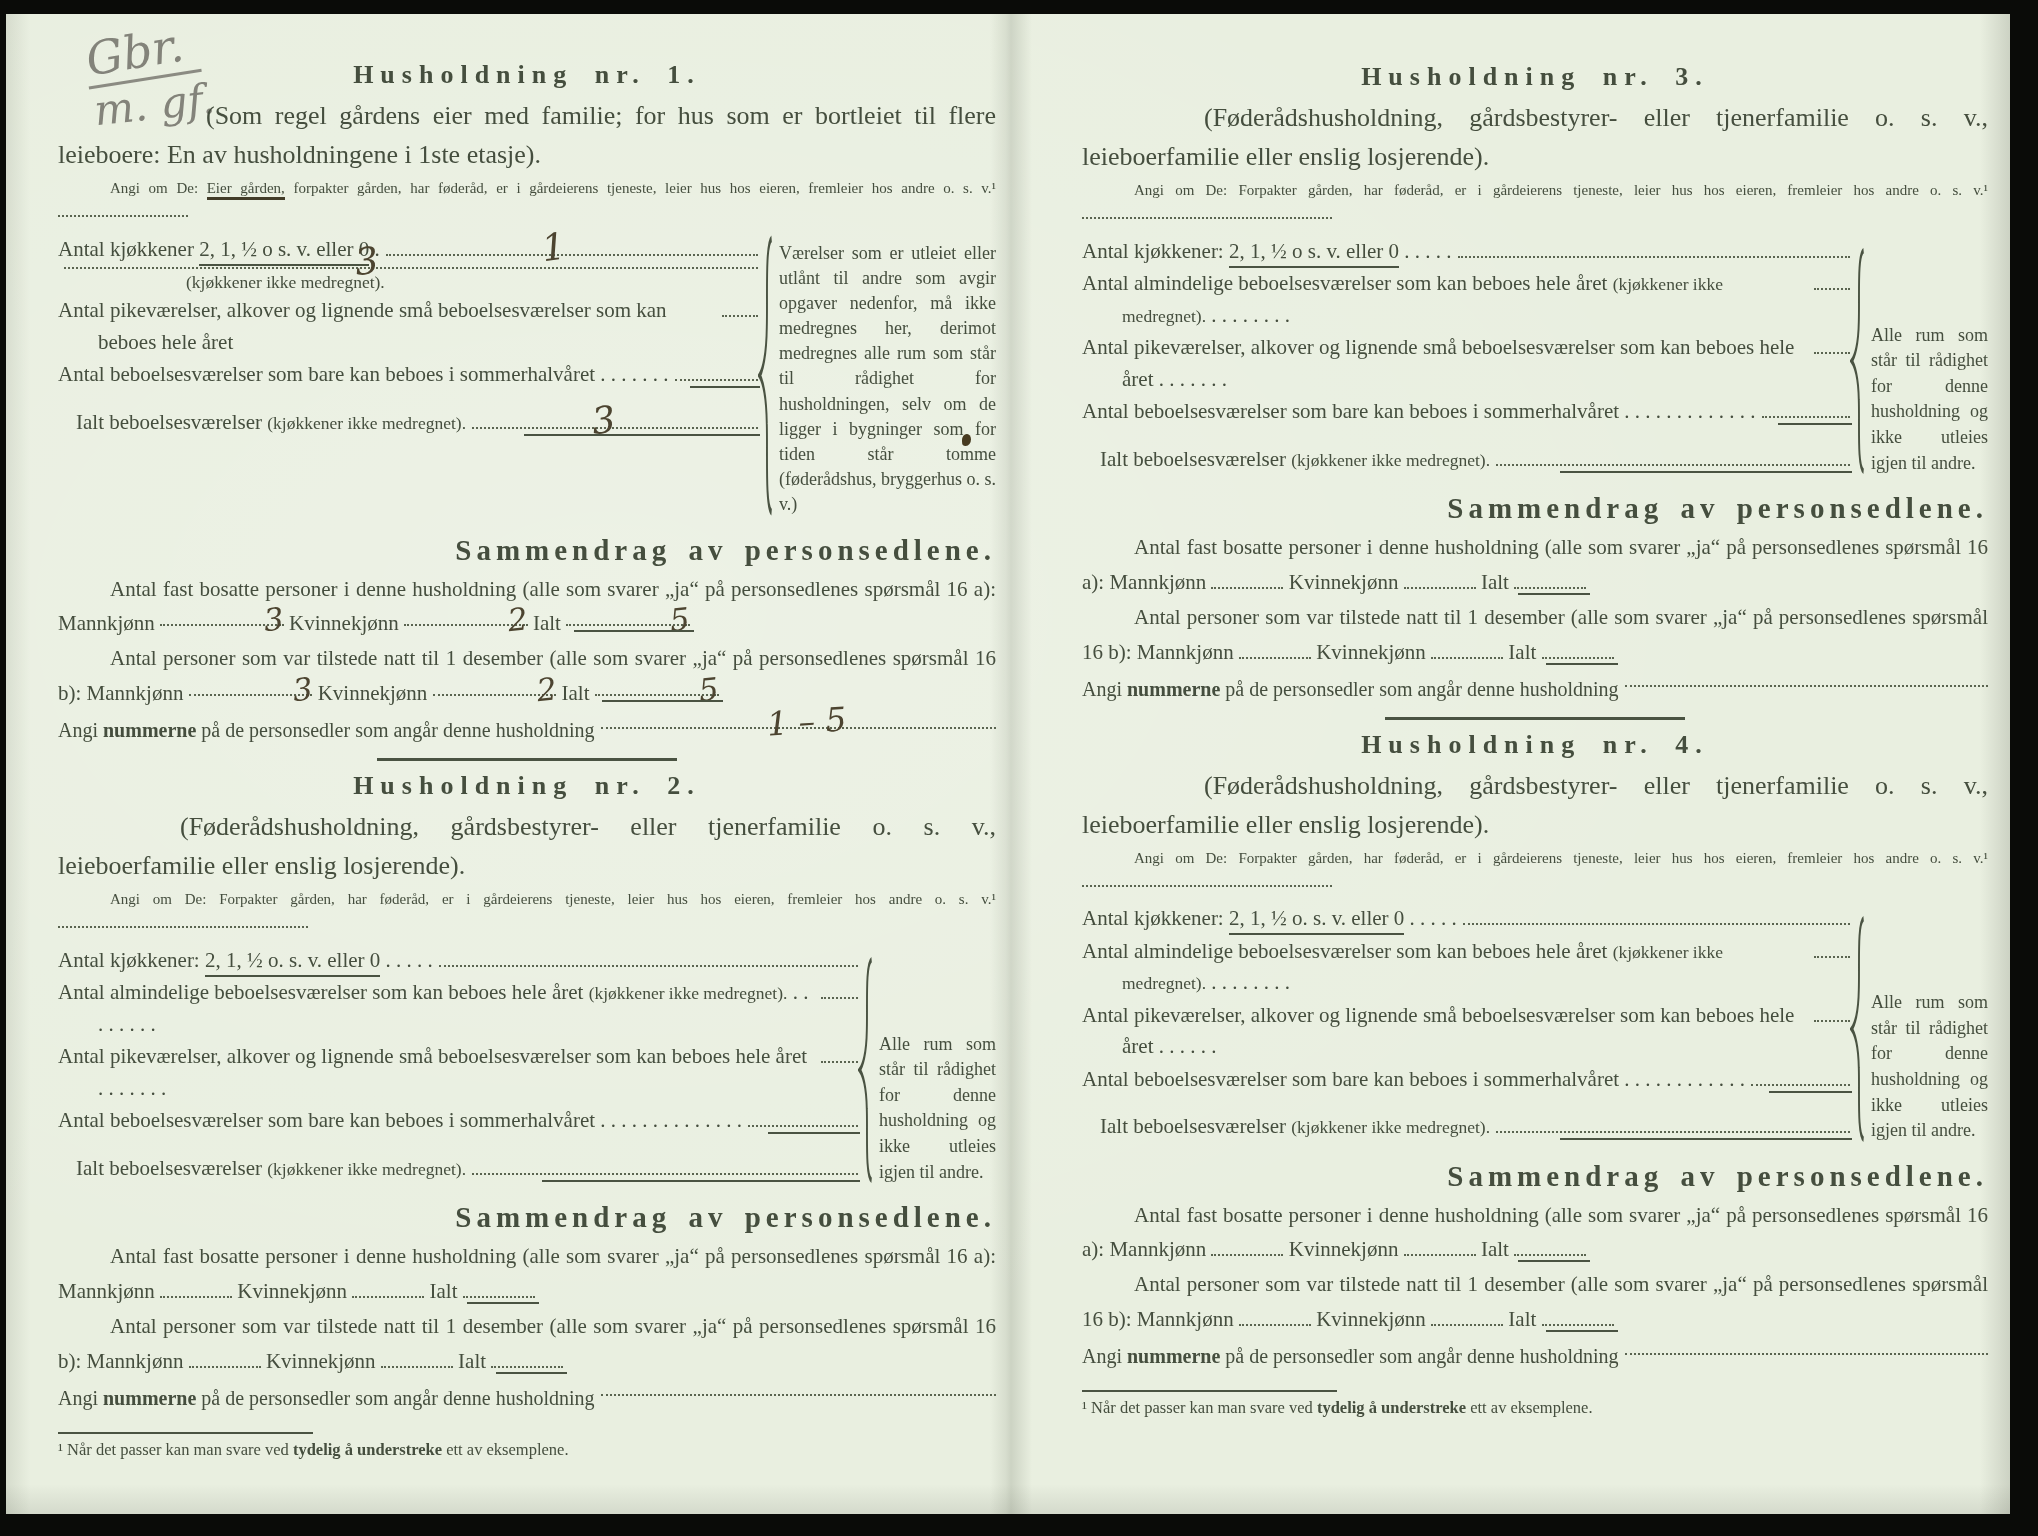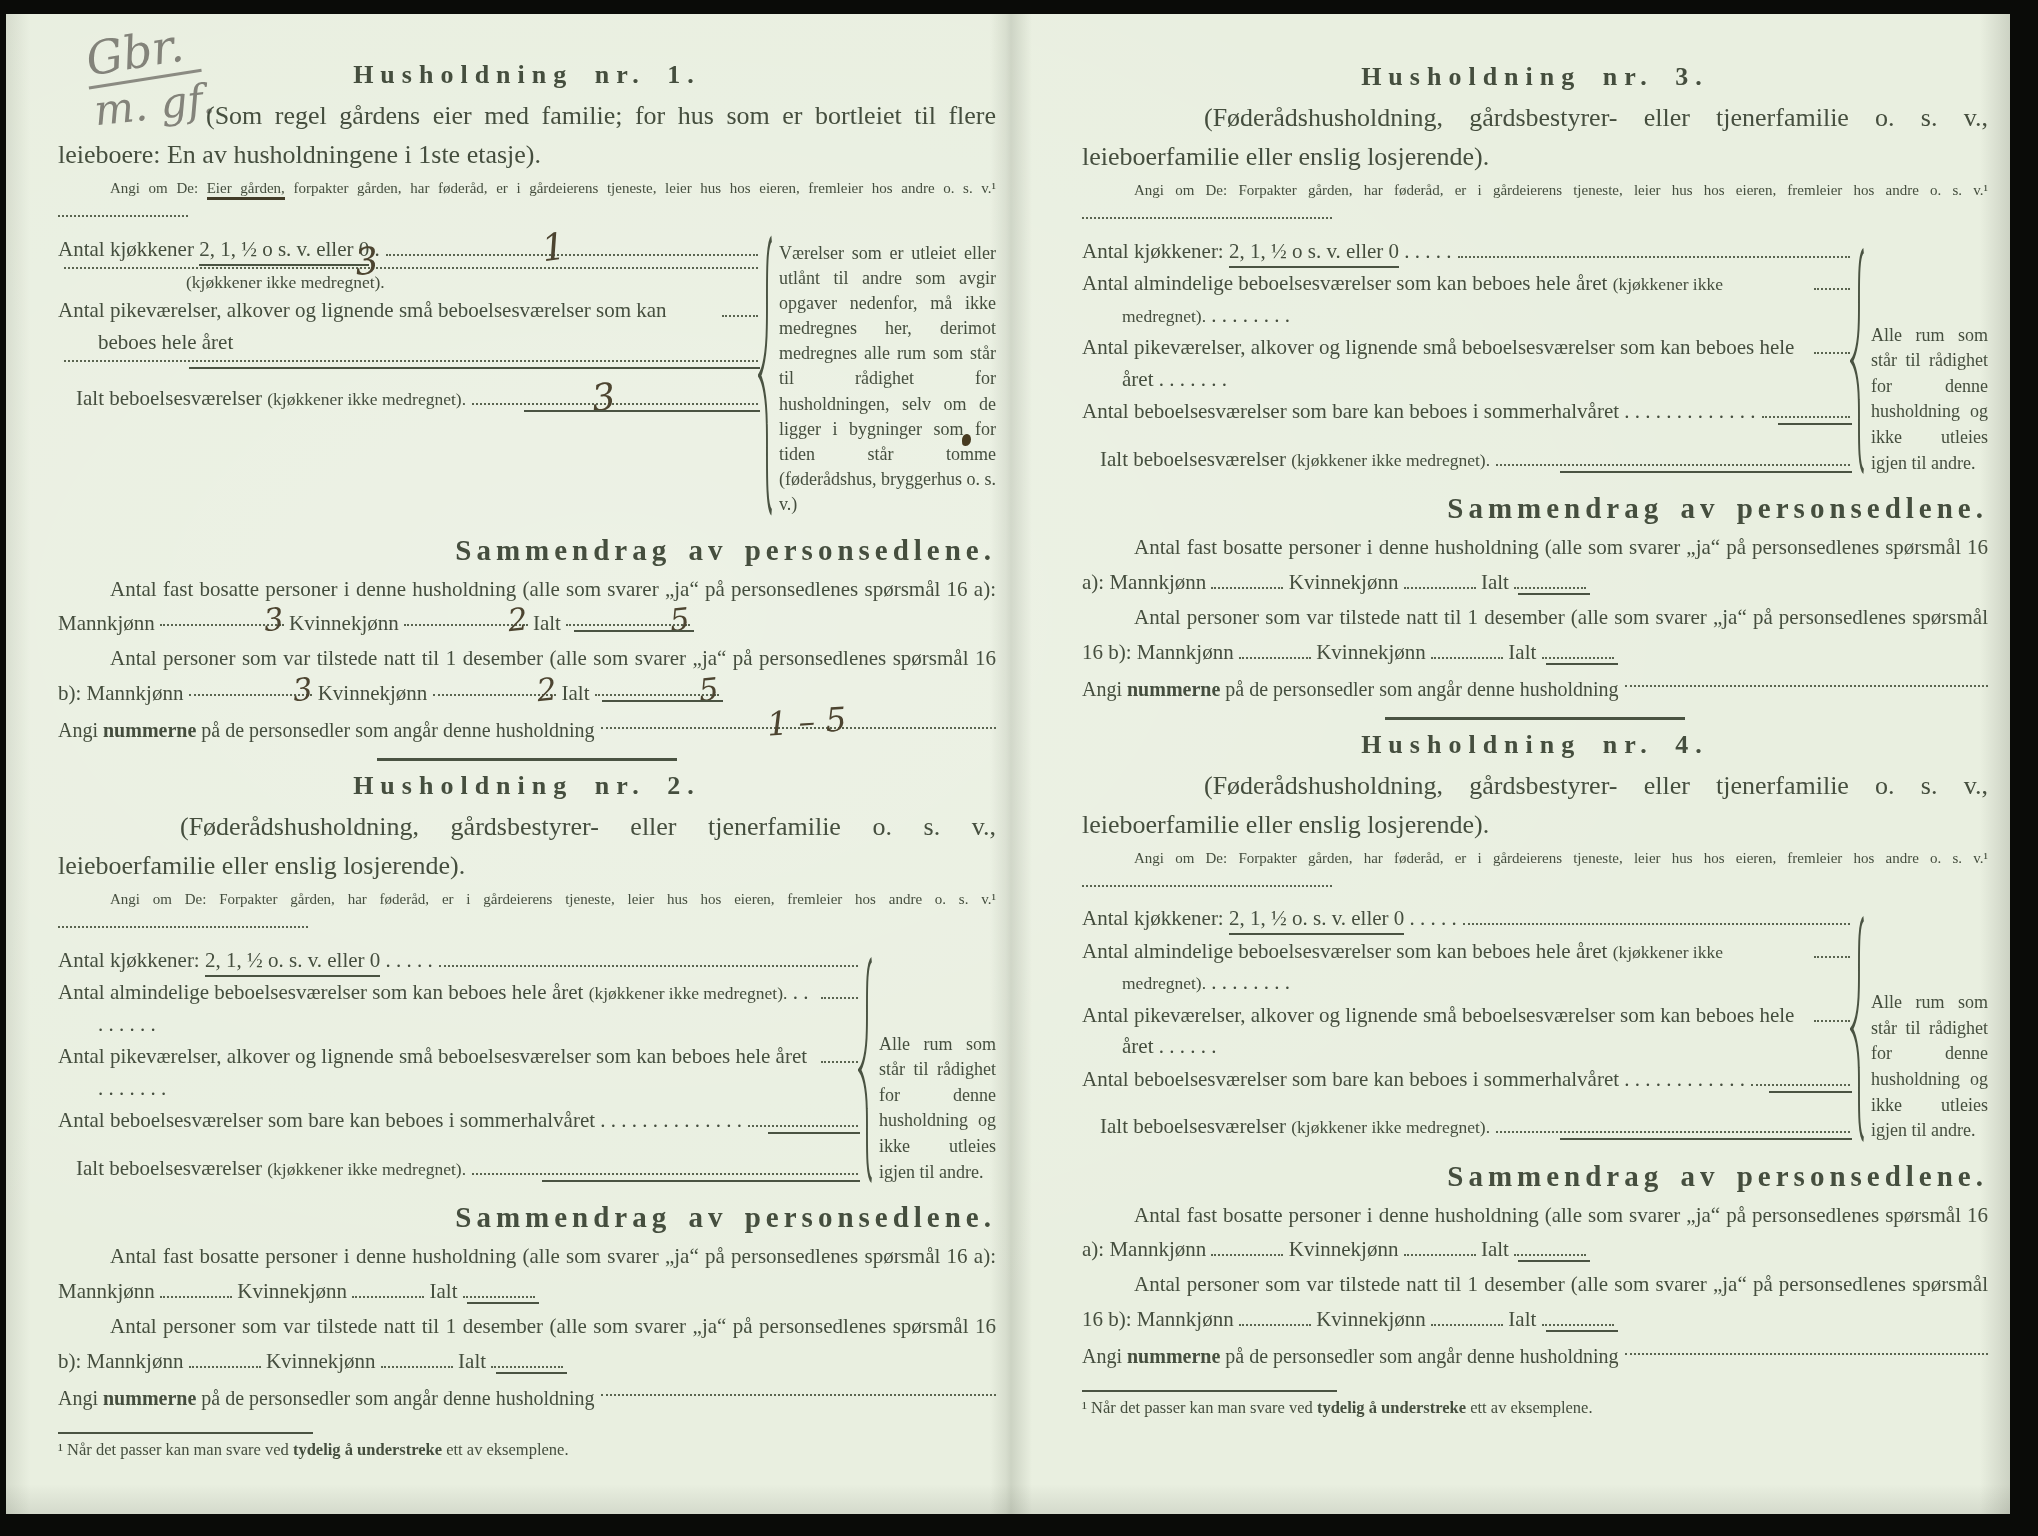--- a/index.html
+++ b/index.html
@@ -120,20 +120,21 @@
               </span>
           </div>
           <div class="qsub">(kjøkkener ikke medregnet).</div>
           <div class="qrow">
             <span class="qtext"><span>Antal pikeværelser, alkover og lignende små beboelsesværelser som kan beboes hele året</span></span>
             <span class="leader">
                 <span class="ans hand"></span>
               </span>
           </div>
           <div class="qrow">
+            <span class="qtext"><span>Antal beboelsesværelser som bare kan beboes i sommerhalvåret  . . . . . . .</span></span>
             <span class="leader dbl">
                 <span class="ans hand"></span>
               </span>
           </div>
           <div class="qrow row-ialt">
             <span class="qtext"><span>Ialt beboelsesværelser</span>
               <span class="post-small">(kjøkkener ikke medregnet).</span></span>
             <span class="leader dbl">
                 <span class="ans hand">3</span>
               </span>

